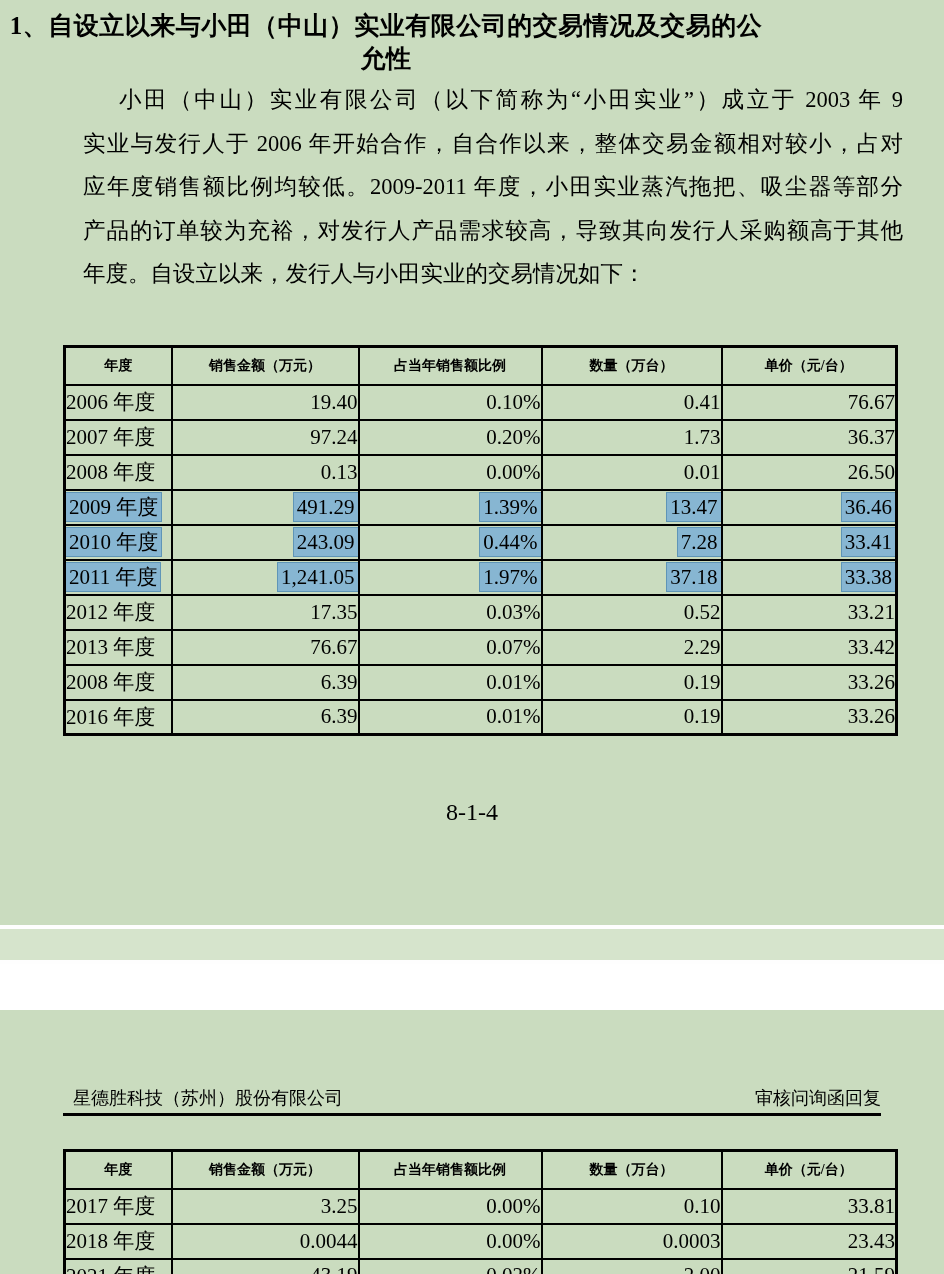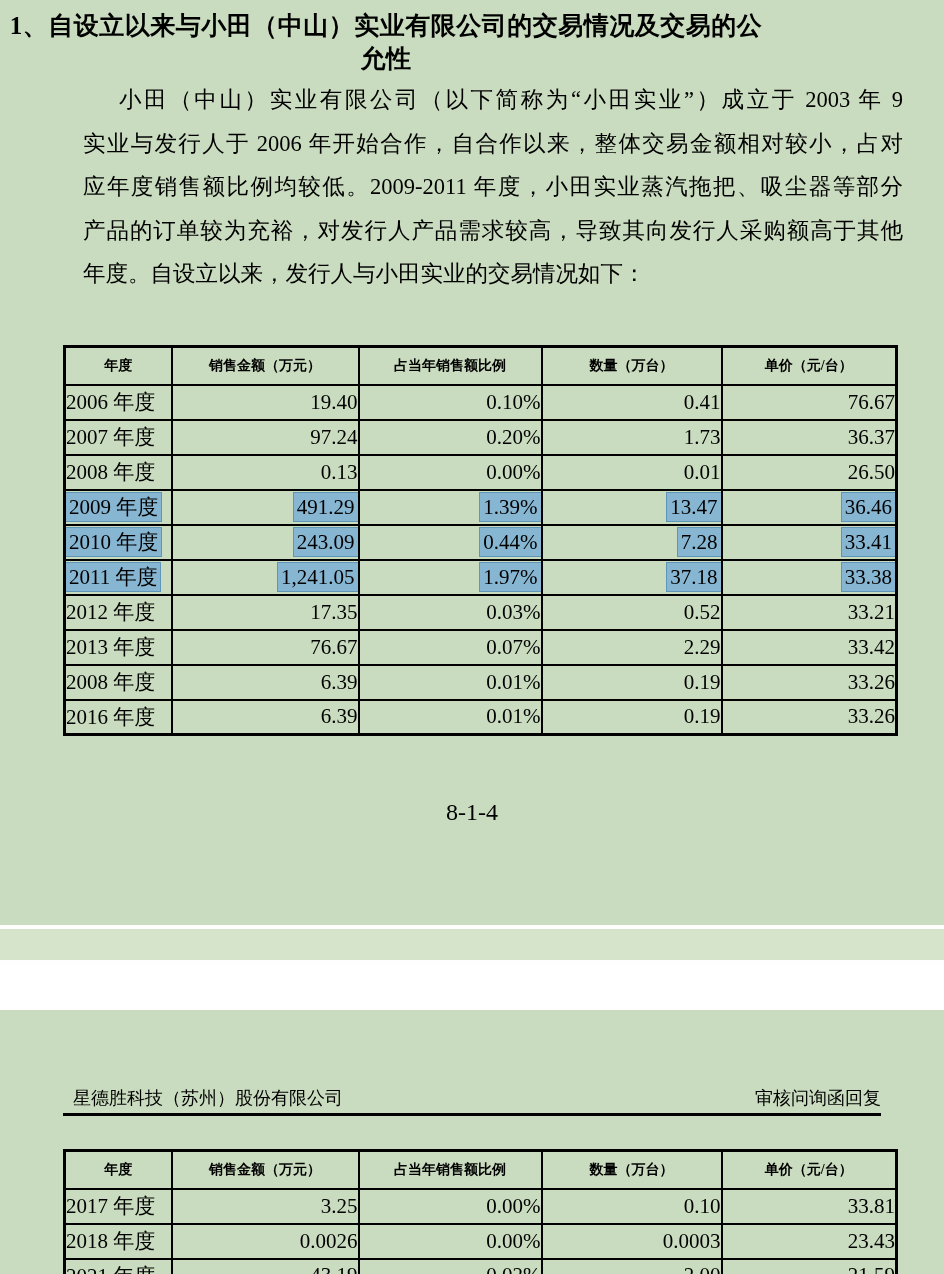--- a/index.html
+++ b/index.html
@@ -219,21 +219,21 @@
       <tbody>
           <tr>
             <td class="cell-left"><span>2017 年度</span></td>
             <td class="cell-right"><span>3.25</span></td>
             <td class="cell-right"><span>0.00%</span></td>
             <td class="cell-right"><span>0.10</span></td>
             <td class="cell-right"><span>33.81</span></td>
           </tr>
           <tr>
             <td class="cell-left"><span>2018 年度</span></td>
-            <td class="cell-right"><span>0.0026</span></td>
+            <td class="cell-right"><span>0.0044</span></td>
             <td class="cell-right"><span>0.00%</span></td>
             <td class="cell-right"><span>0.0003</span></td>
             <td class="cell-right"><span>23.43</span></td>
           </tr>
           <tr>
             <td class="cell-left"><span>2021 年度</span></td>
             <td class="cell-right"><span>43.19</span></td>
             <td class="cell-right"><span>0.02%</span></td>
             <td class="cell-right"><span>2.00</span></td>
             <td class="cell-right"><span>21.59</span></td>

